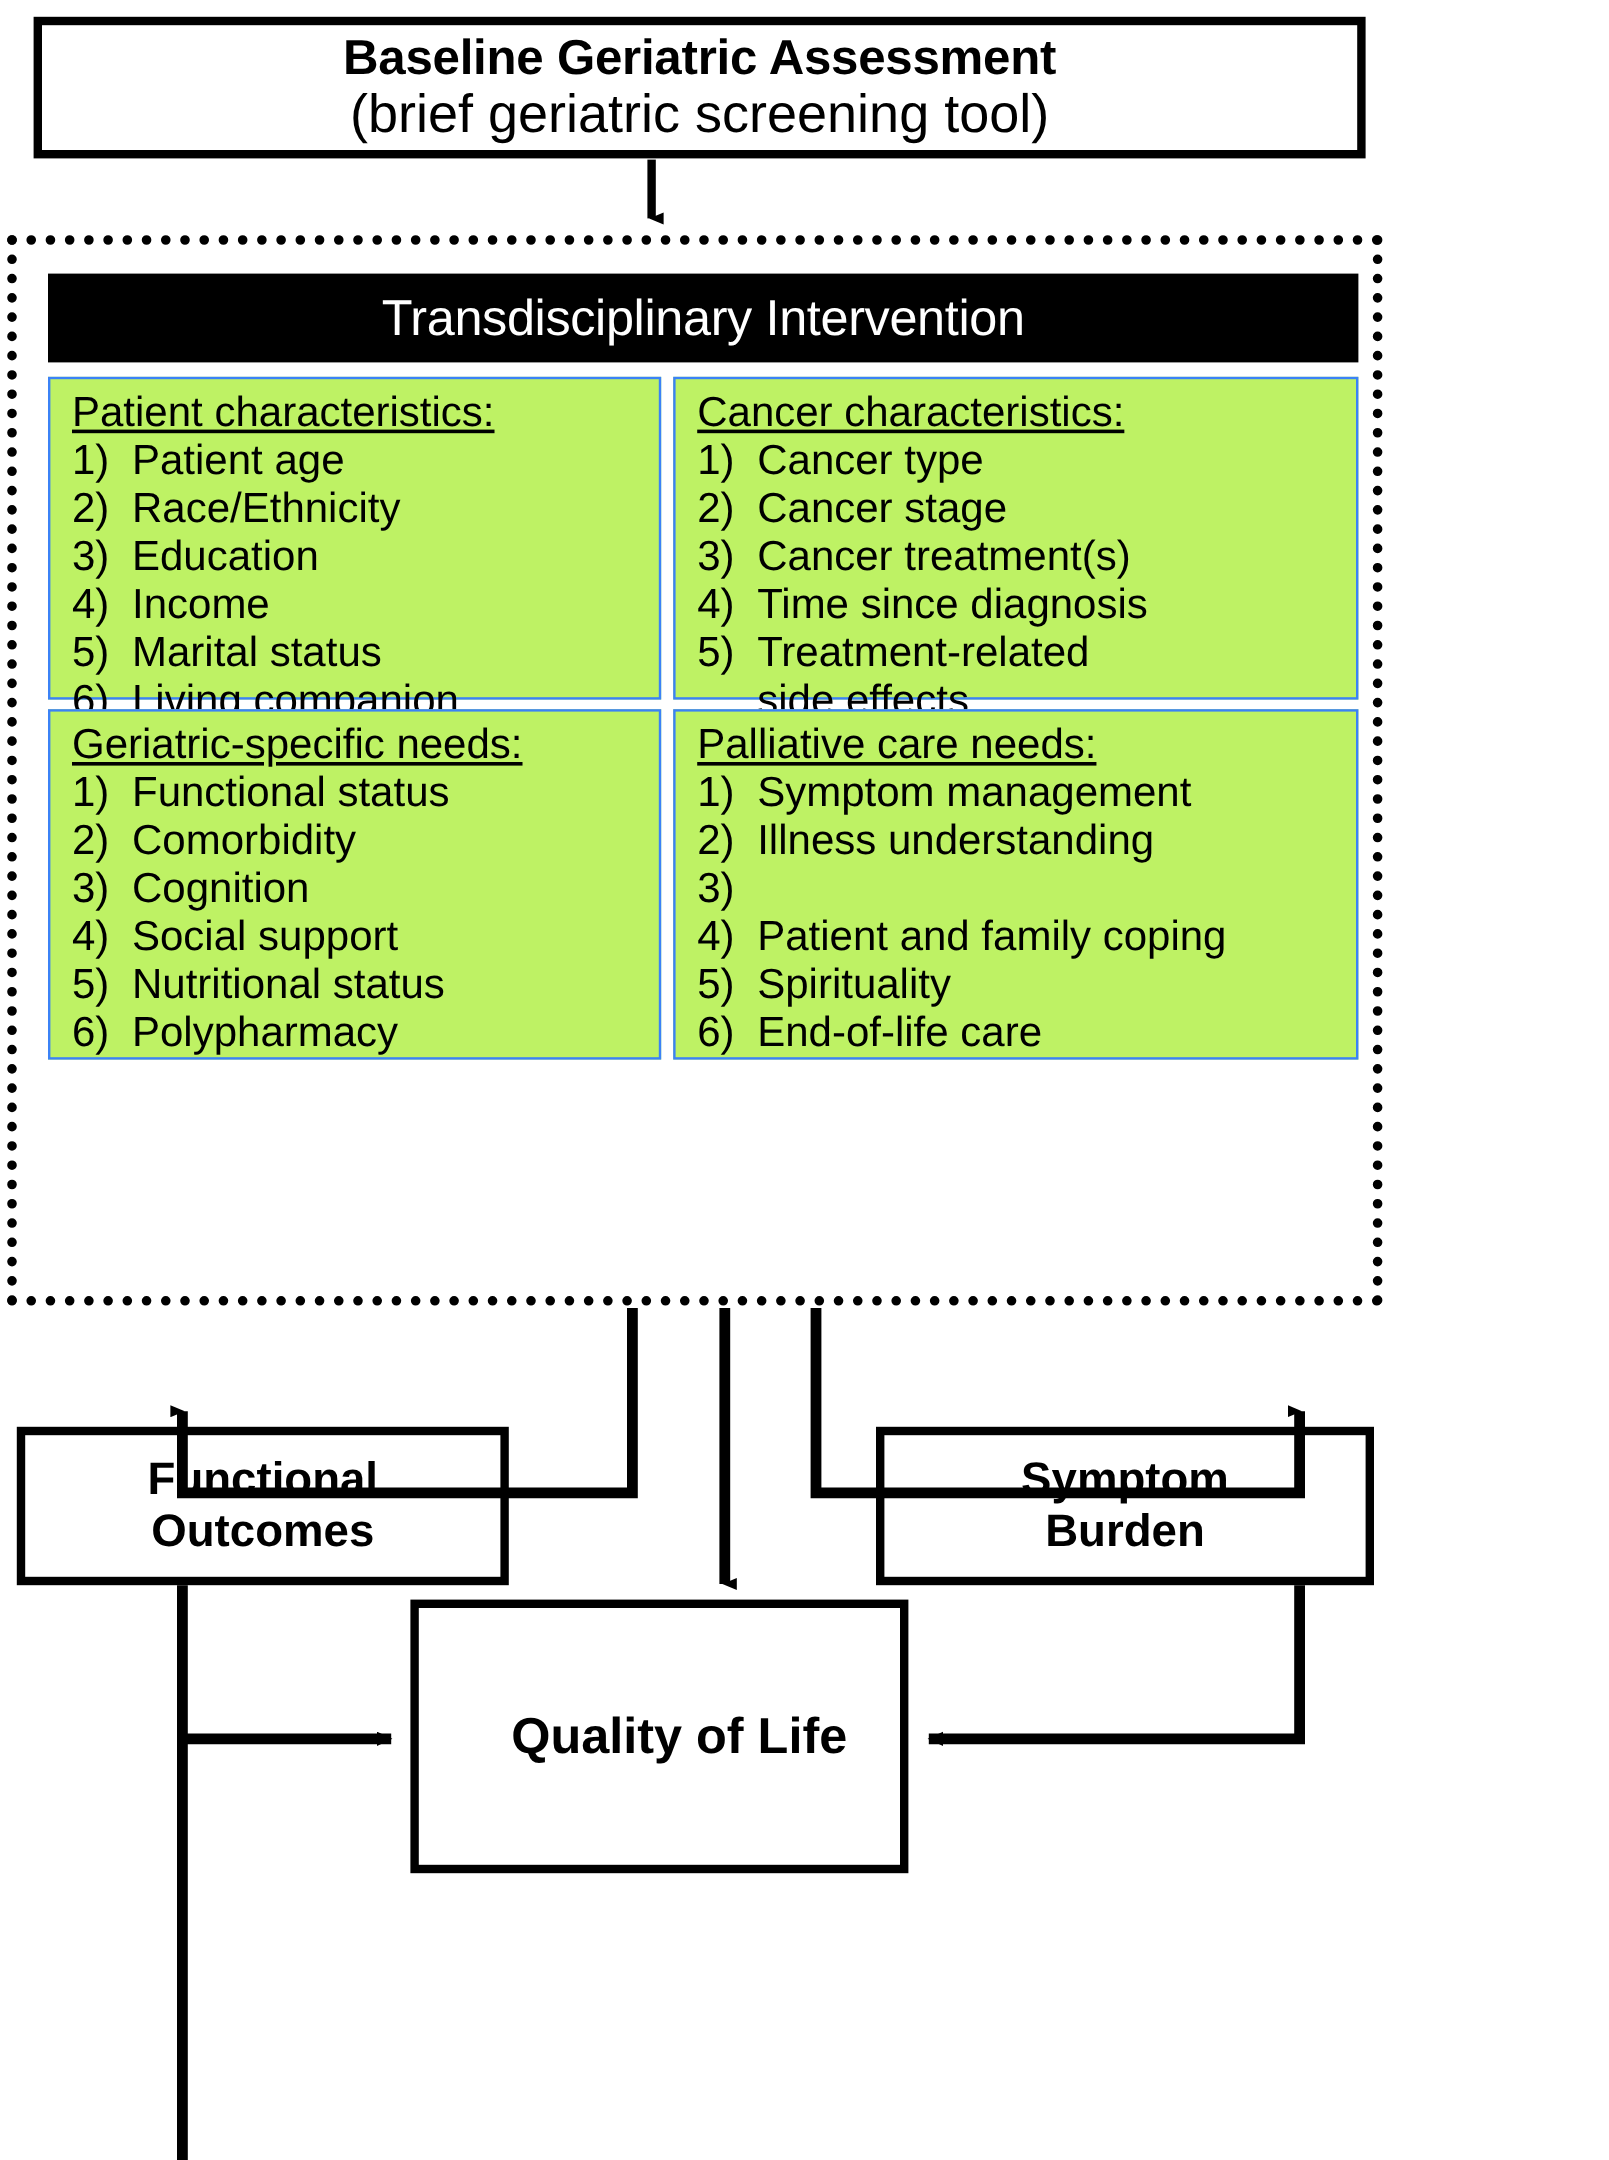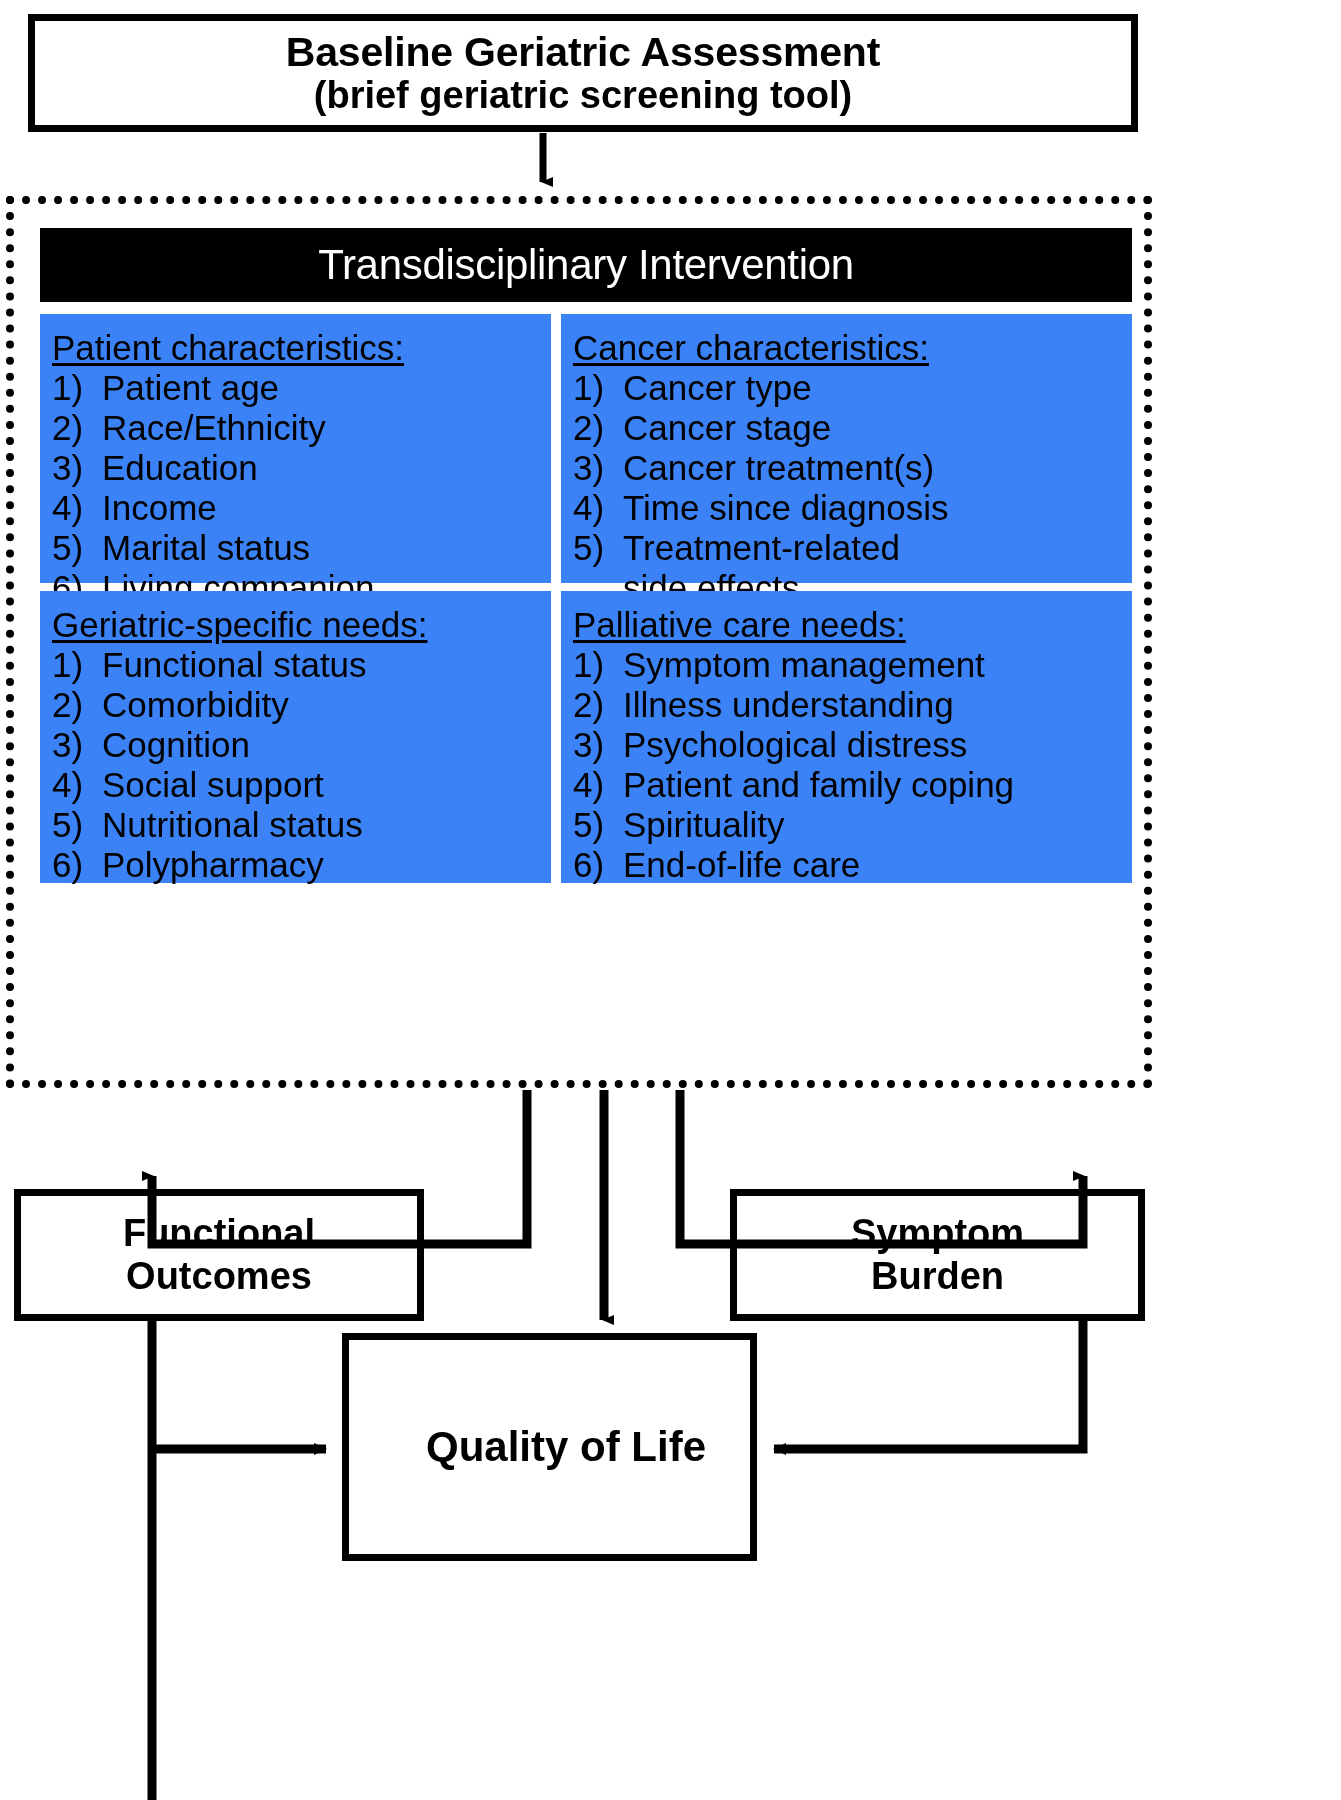--- a/index.html
+++ b/index.html
@@ -38,22 +38,22 @@
     width: 1110px;
     height: 118px;
   }
   #baseline-box .line1 {
     font-size: 41px;
     font-weight: bold;
     line-height: 1.08;
     letter-spacing: -0.2px;
   }
   #baseline-box .line2 {
-    font-size: 38px;
-    font-weight: bold;
+    font-size: 45px;
+    font-weight: normal;
     line-height: 1.12;
   }
 
   
   #intervention-container {
     position: absolute;
     left: 6px;
     top: 196px;
     width: 1146px;
     height: 892px;
@@ -76,23 +76,23 @@
     justify-content: center;
     font-size: 42px;
     font-weight: normal;
     letter-spacing: -0.3px;
   }
 
   
   .panel {
     position: absolute;
     box-sizing: border-box;
-    border: 6px solid #3b82f6;
-    background: #3b82f6;
-    padding: 8px 0 6px 6px;
+    border: 2px solid #3b82f6;
+    background: #bef264;
+    padding: 8px 0 6px 18px;
   }
   #panel-patient   { left: 26px;  top: 110px; width: 511px; height: 269px; }
   #panel-cancer    { left: 547px; top: 110px; width: 571px; height: 269px; }
   #panel-geriatric { left: 26px;  top: 387px; width: 511px; height: 292px; }
   #panel-palliative{ left: 547px; top: 387px; width: 571px; height: 292px; }
 
   .panel-title {
     font-size: 35px;
     line-height: 1.12;
     text-decoration: underline;
@@ -268,21 +268,20 @@
         <li>
           <span class="num">1)</span>
           <span class="txt">Symptom management</span>
         </li>
         <li>
           <span class="num">2)</span>
           <span class="txt">Illness understanding</span>
         </li>
         <li>
           <span class="num">3)</span>
-          <span class="txt">Psychological distress</span>
         </li>
         <li>
           <span class="num">4)</span>
           <span class="txt">Patient and family coping</span>
         </li>
         <li>
           <span class="num">5)</span>
           <span class="txt">Spirituality</span>
         </li>
         <li>

